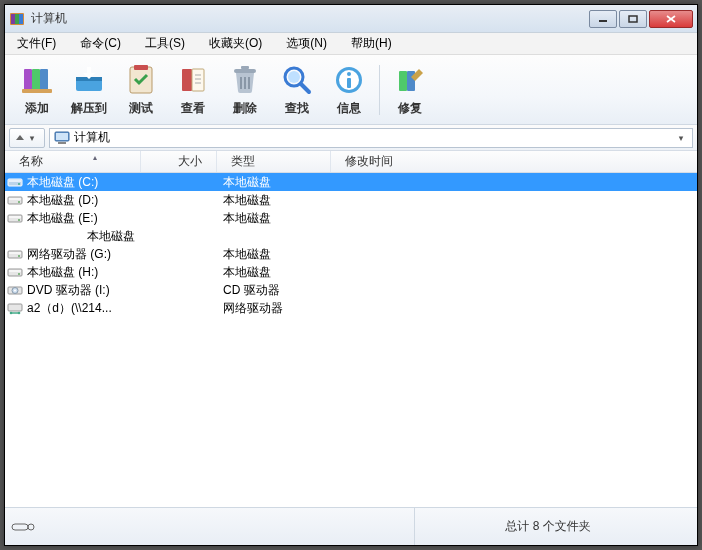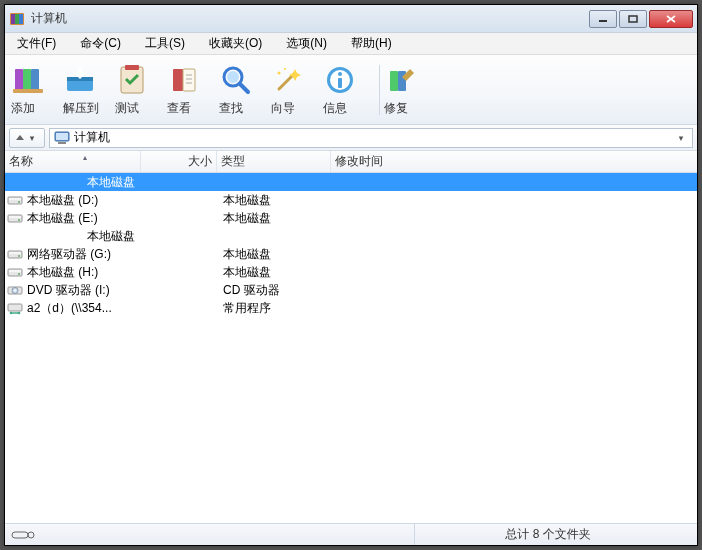--- a/index.html
+++ b/index.html
@@ -11,48 +11,48 @@
 .titlebar-icon { width: 16px; height: 16px; margin-right: 6px; }
 .titlebar-title { font-size: 12px; color: #333; flex: 1; }
 .titlebar-btns { display: flex; gap: 2px; }
 .tbtn { width: 28px; height: 18px; border: 1px solid #7a8aa0; background: linear-gradient(#e6edf6,#c9d6e6); border-radius: 2px; font-size: 10px; display: flex; align-items: center; justify-content: center; color: #333; cursor: pointer; }
 .tbtn.close { width: 44px; background: linear-gradient(#e78b8b,#d93b3b); color: #fff; border-color: #9a2a2a; }
 
 .menubar { height: 22px; background: #f3f3f3; display: flex; align-items: center; padding: 0 4px; gap: 8px; font-size: 12px; border-bottom: 1px solid #ddd; }
 .menu-item { padding: 2px 8px; cursor: pointer; }
 
 .toolbar { height: 70px; background: linear-gradient(#fdfdfd,#f4f7fb 60%,#e9eff6); border-bottom: 1px solid #cfd8e2; display: flex; align-items: center; padding: 4px 6px; }
-.tool { width: 52px; height: 62px; display: flex; flex-direction: column; align-items: flex-start; justify-content: center; gap: 3px; cursor: pointer; border-radius: 3px; }
+.tool { width: 52px; height: 62px; display: flex; flex-direction: column; align-items: center; justify-content: center; gap: 3px; cursor: pointer; border-radius: 3px; font-weight: bold; }
 .tool-icon { width: 34px; height: 34px; }
 .tool-label { font-size: 12px; color: #333; }
 .tool-sep { width: 1px; height: 50px; background: #cfd8e2; margin: 0 4px; }
 
 .pathbar { height: 26px; background: linear-gradient(#fbfbfb,#eef2f7); border-bottom: 1px solid #d6dde6; display: flex; align-items: center; padding: 0 4px; gap: 4px; }
 .path-up { width: 36px; height: 20px; border: 1px solid #b8c4d2; background: linear-gradient(#fff,#eef2f7); border-radius: 2px; display: flex; align-items: center; justify-content: center; cursor: pointer; font-size: 11px; color: #444; }
 .path-input { flex: 1; height: 20px; border: 1px solid #b8c4d2; background: #fff; display: flex; align-items: center; padding: 0 4px; gap: 4px; font-size: 12px; }
 .path-drop { width: 14px; display: flex; align-items: center; justify-content: center; color: #555; font-size: 9px; }
 
 .headers { height: 22px; background: linear-gradient(#fdfdfd,#f0f3f7); border-bottom: 1px solid #d6dde6; display: flex; font-size: 12px; color: #333; }
-.hcol { border-right: 1px solid #e0e6ee; display: flex; align-items: center; padding: 0 4px; cursor: pointer; }
+.hcol { border-right: 1px solid #e0e6ee; display: flex; align-items: center; padding: 0 14px; cursor: pointer; }
 .hcol.name { width: 136px; }
 .hcol.size { width: 76px; justify-content: flex-end; }
 .hcol.type { width: 114px; }
 .hcol.date { width: 126px; border-right: none; }
 .sort-ind { font-size: 8px; color: #667; position: relative; top: -4px; left: 50px; }
 
 .filelist { flex: 1; background: #fff; overflow: auto; font-size: 12px; }
 .row { height: 18px; display: flex; align-items: center; cursor: pointer; }
 .row.selected { background: #3399ff; color: #fff; }
 .cell.name { width: 136px; display: flex; align-items: center; gap: 4px; padding-left: 2px; overflow: hidden; white-space: nowrap; }
 .cell.size { width: 76px; text-align: right; padding-right: 6px; }
 .cell.type { width: 114px; padding-left: 6px; }
 .cell.date { width: 126px; padding-left: 6px; }
 .fi { width: 16px; height: 14px; flex-shrink: 0; }
 
-.statusbar { height: 22px; background: linear-gradient(#f6f8fb,#e9eef5); border-top: 1px solid #cfd8e2; display: flex; align-items: center; font-size: 12px; color: #333; }
+.statusbar { height: 38px; background: linear-gradient(#f6f8fb,#e9eef5); border-top: 1px solid #cfd8e2; display: flex; align-items: center; font-size: 12px; color: #333; }
 .status-left { width: 410px; padding-left: 6px; border-right: 1px solid #cfd8e2; height: 100%; display: flex; align-items: center; gap: 6px; }
 .status-right { flex: 1; text-align: center; }
 
 .scrollcorner { width: 16px; }
 </style>
 </head>
 <body>
 
 <div class="window">
 
@@ -124,34 +124,36 @@
           <rect x="6" y="6" width="10" height="22" fill="#c94f4f" rx="1"></rect>
           <rect x="16" y="6" width="12" height="22" fill="#fdf8ee" stroke="#c0a878" rx="1"></rect>
           <line x1="19" y1="12" x2="25" y2="12" stroke="#aaa"></line>
           <line x1="19" y1="16" x2="25" y2="16" stroke="#aaa"></line>
           <line x1="19" y1="20" x2="25" y2="20" stroke="#aaa"></line>
         </svg>
       <span class="tool-label">查看</span>
     </div>
     <div class="tool">
       <svg class="tool-icon" viewBox="0 0 34 34">
+          <path d="M8 10 h18 l-2 18 a2 2 0 0 1 -2 2 h-10 a2 2 0 0 1 -2 -2 z" fill="#b8c4d2"></path>
+          <rect x="6" y="6" width="22" height="4" rx="2" fill="#9aa8b8"></rect>
+          <rect x="13" y="3" width="8" height="3" rx="1" fill="#9aa8b8"></rect>
+          <line x1="13" y1="14" x2="13" y2="26" stroke="#7a8898" stroke-width="1.5"></line>
+          <line x1="17" y1="14" x2="17" y2="26" stroke="#7a8898" stroke-width="1.5"></line>
+          <line x1="21" y1="14" x2="21" y2="26" stroke="#7a8898" stroke-width="1.5"></line>
+        </svg>
+      <span class="tool-label">删除</span>
+    </div>
+    <div class="tool">
+      <svg class="tool-icon" viewBox="0 0 34 34">
           <circle cx="14" cy="14" r="9" fill="none" stroke="#3a7bd4" stroke-width="3"></circle>
           <circle cx="14" cy="14" r="6" fill="#bfe0ff"></circle>
           <line x1="21" y1="21" x2="29" y2="29" stroke="#3a7bd4" stroke-width="4" stroke-linecap="round"></line>
         </svg>
       <span class="tool-label">查找</span>
-    </div>
-    <div class="tool">
-      <svg class="tool-icon" viewBox="0 0 34 34">
-          <line x1="8" y1="26" x2="24" y2="10" stroke="#caa24a" stroke-width="3" stroke-linecap="round"></line>
-          <path d="M24 6 l2 4 l4 2 l-4 2 l-2 4 l-2 -4 l-4 -2 l4 -2 z" fill="#ffd54a"></path>
-          <circle cx="8" cy="10" r="1.5" fill="#ffd54a"></circle>
-          <circle cx="14" cy="6" r="1" fill="#ffd54a"></circle>
-        </svg>
-      <span class="tool-label">向导</span>
     </div>
     <div class="tool">
       <svg class="tool-icon" viewBox="0 0 34 34">
           <circle cx="17" cy="17" r="13" fill="#4aa3e0"></circle>
           <circle cx="17" cy="17" r="10" fill="#fff"></circle>
           <circle cx="17" cy="11" r="2" fill="#4aa3e0"></circle>
           <rect x="15" y="15" width="4" height="10" rx="1" fill="#4aa3e0"></rect>
         </svg>
       <span class="tool-label">信息</span>
     </div>
@@ -190,20 +192,28 @@
       <span>名称</span>
       <span class="sort-ind">▴</span>
     </div>
     <div class="hcol size">大小</div>
     <div class="hcol type">类型</div>
     <div class="hcol date">修改时间</div>
   </div>
 
   <div class="filelist" id="filelist">
       <div class="row selected">
+        <div class="cell name">
+          <svg class="fi" viewBox="0 0 16 14">
+            <rect x="1" y="4" width="14" height="7" rx="1" fill="#bcd4ea" stroke="#fff"></rect>
+            <rect x="2" y="5" width="12" height="2" fill="#e6f0fa"></rect>
+            <circle cx="12" cy="9" r="1" fill="#4a8"></circle>
+          </svg>
+          <span>本地磁盘 (C:)</span>
+        </div>
         <div class="cell size"></div>
         <div class="cell type">本地磁盘</div>
         <div class="cell date"></div>
       </div>
       <div class="row">
         <div class="cell name">
           <svg class="fi" viewBox="0 0 16 14">
             <rect x="1" y="4" width="14" height="7" rx="1" fill="#e6e6e6" stroke="#999"></rect>
             <rect x="2" y="5" width="12" height="2" fill="#f6f6f6"></rect>
             <circle cx="12" cy="9" r="1" fill="#6a6"></circle>
@@ -272,24 +282,24 @@
         <div class="cell date"></div>
       </div>
       <div class="row">
         <div class="cell name">
           <svg class="fi" viewBox="0 0 16 14">
             <rect x="1" y="3" width="14" height="7" rx="1" fill="#e6e6e6" stroke="#999"></rect>
             <path d="M4 12 h8" stroke="#4a8" stroke-width="1.5"></path>
             <circle cx="4" cy="12" r="1.3" fill="#4a8"></circle>
             <circle cx="12" cy="12" r="1.3" fill="#4a8"></circle>
           </svg>
-          <span>a2（d）(\\354...</span>
-        </div>
-        <div class="cell size"></div>
-        <div class="cell type">常用程序</div>
+          <span>a2（d）(\\214...</span>
+        </div>
+        <div class="cell size"></div>
+        <div class="cell type">网络驱动器</div>
         <div class="cell date"></div>
       </div>
     </div>
 
   <div class="statusbar">
     <div class="status-left">
       <svg width="24" height="12" viewBox="0 0 24 12">
           <rect x="1" y="3" width="16" height="6" rx="3" fill="none" stroke="#666"></rect>
           <circle cx="20" cy="6" r="3" fill="none" stroke="#666"></circle>
         </svg>

